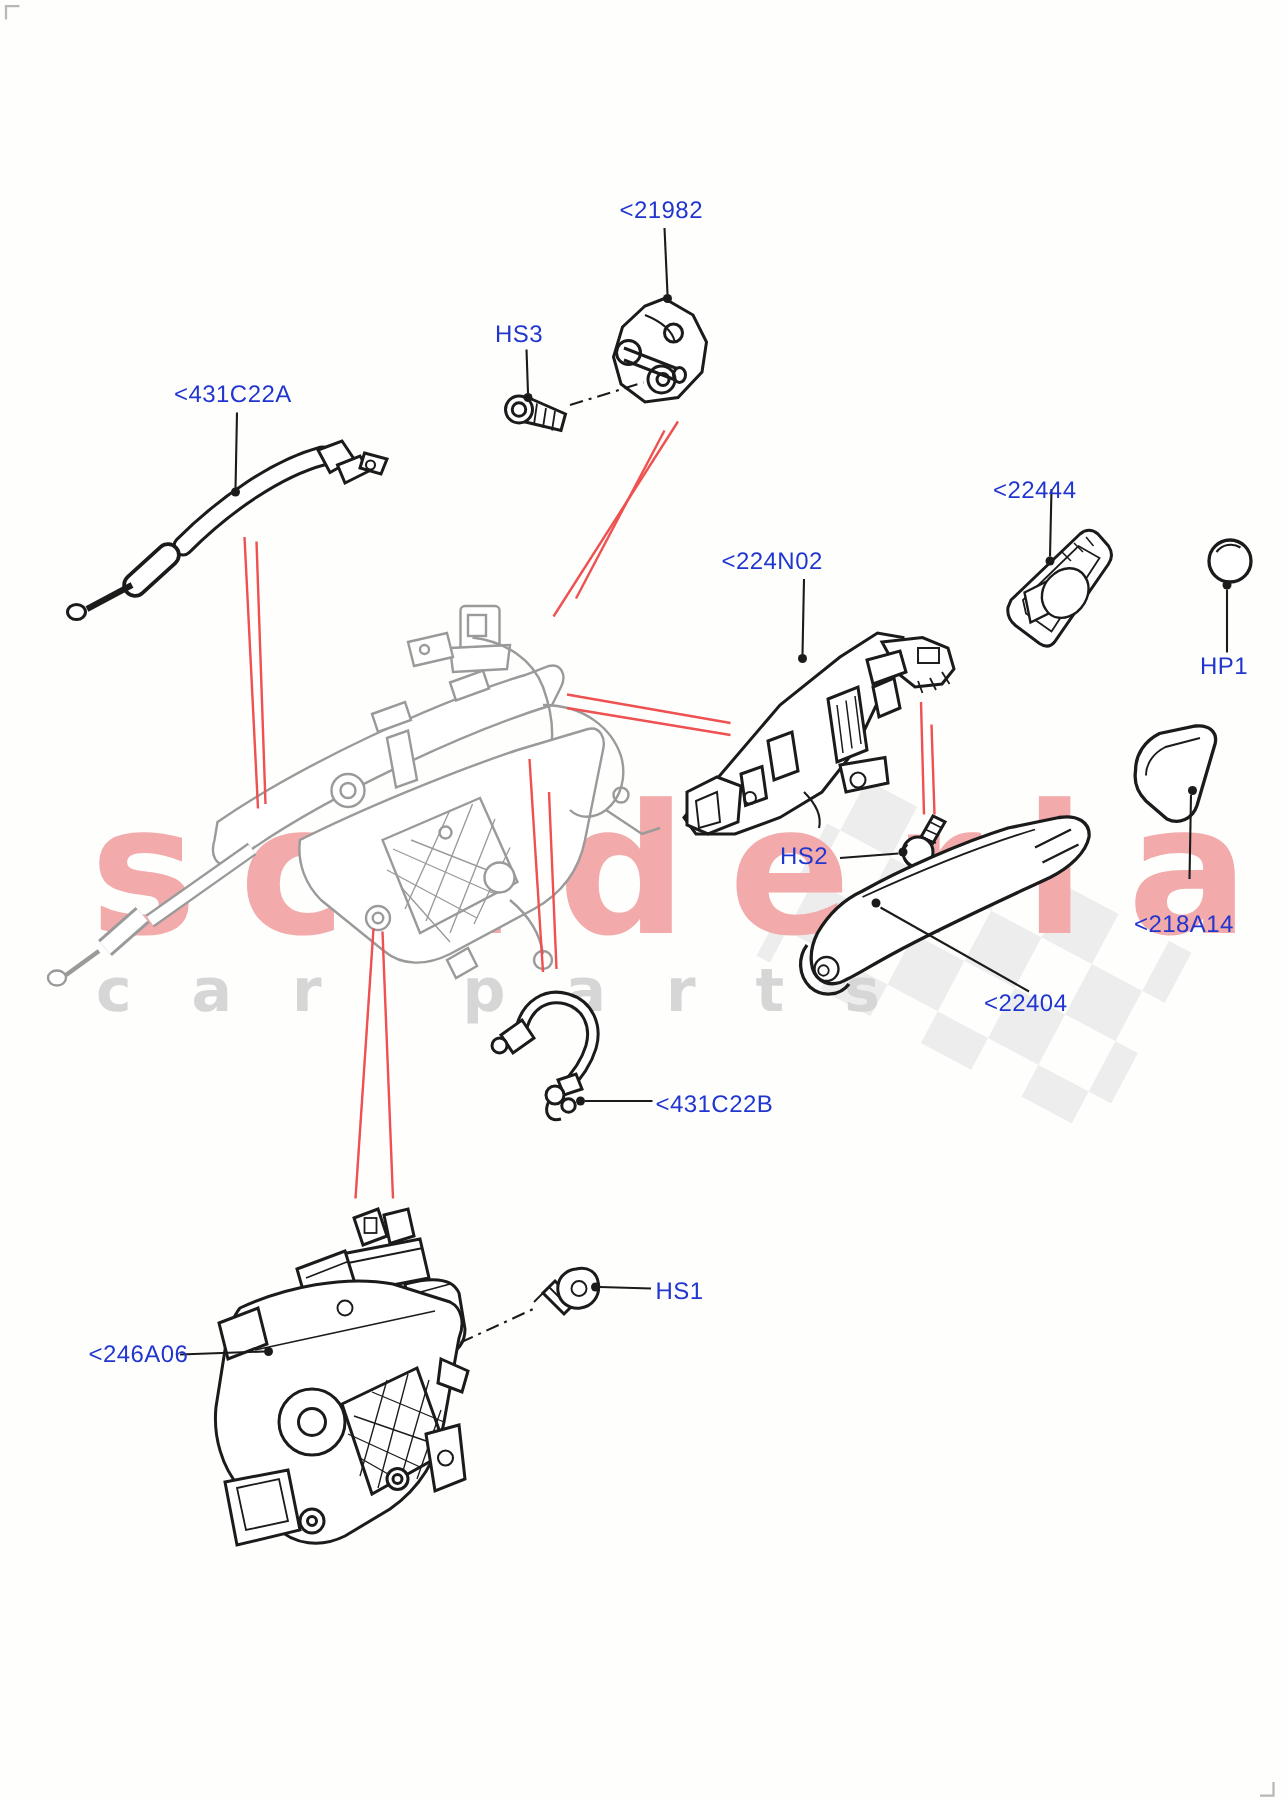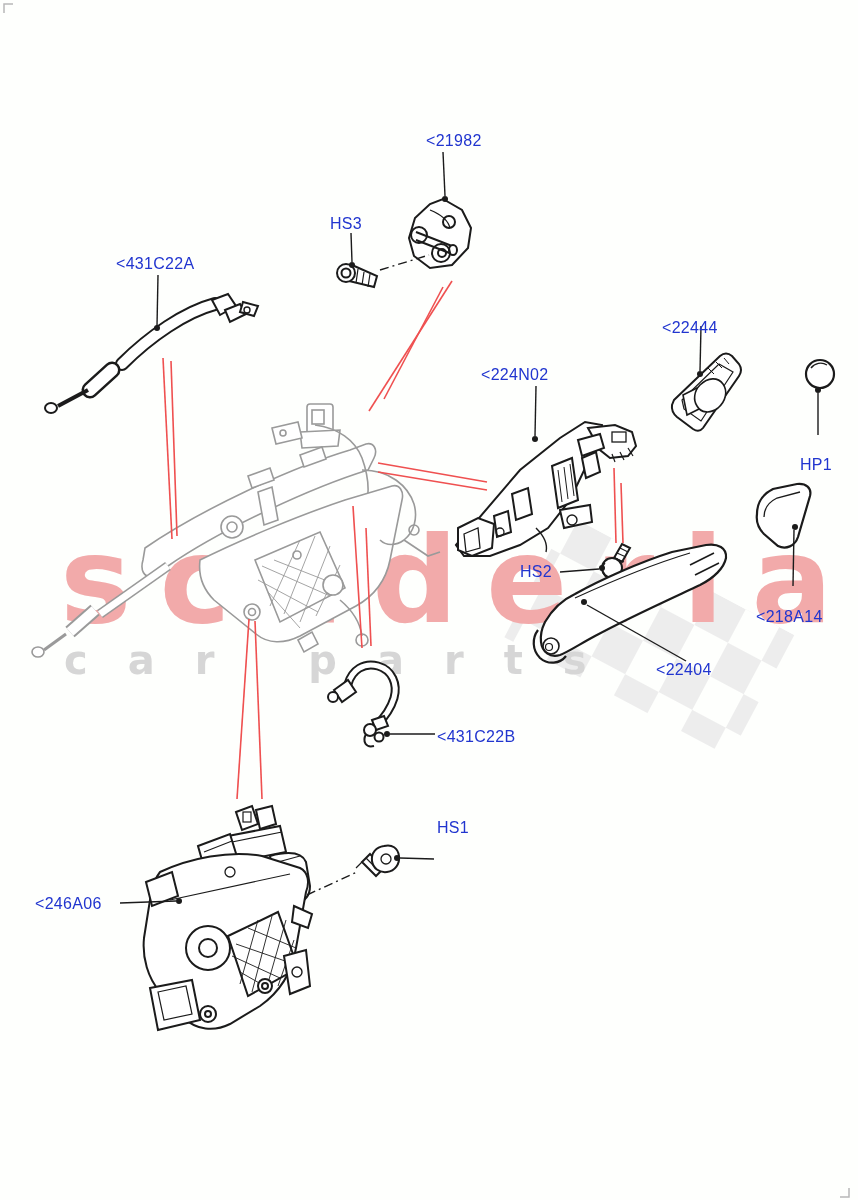--- a/index.html
+++ b/index.html
@@ -254,26 +254,26 @@
         <circle cx="818" cy="390" r="3"></circle>
     <circle cx="602" cy="568" r="3"></circle>
         <circle cx="795" cy="527" r="3"></circle>
     <circle cx="584" cy="602" r="3"></circle>
         <circle cx="387" cy="734" r="3"></circle>
     <circle cx="179" cy="901" r="3"></circle>
         <circle cx="397" cy="858" r="3"></circle>
   </g>
 </svg>
 
-<div class="plbl" style="left:426px;top:133px">&lt;21982</div>
+<div class="plbl" style="left:413px;top:133px">&lt;21982</div>
 <div class="plbl" style="left:330px;top:216px">HS3</div>
 <div class="plbl" style="left:116px;top:256px">&lt;431C22A</div>
 <div class="plbl" style="left:481px;top:367px">&lt;224N02</div>
 <div class="plbl" style="left:662px;top:320px">&lt;22444</div>
-<div class="plbl" style="left:800px;top:457px">HP1</div>
+<div class="plbl" style="left:800px;top:437px">HP1</div>
 <div class="plbl" style="left:520px;top:564px">HS2</div>
 <div class="plbl" style="left:756px;top:609px">&lt;218A14</div>
 <div class="plbl" style="left:656px;top:662px">&lt;22404</div>
 <div class="plbl" style="left:437px;top:729px">&lt;431C22B</div>
-<div class="plbl" style="left:35px;top:896px">&lt;246A06</div>
-<div class="plbl" style="left:437px;top:820px">HS1</div>
+<div class="plbl" style="left:59px;top:896px">&lt;246A06</div>
+<div class="plbl" style="left:437px;top:854px">HS1</div>
 
 </div>
 
 </body></html>

